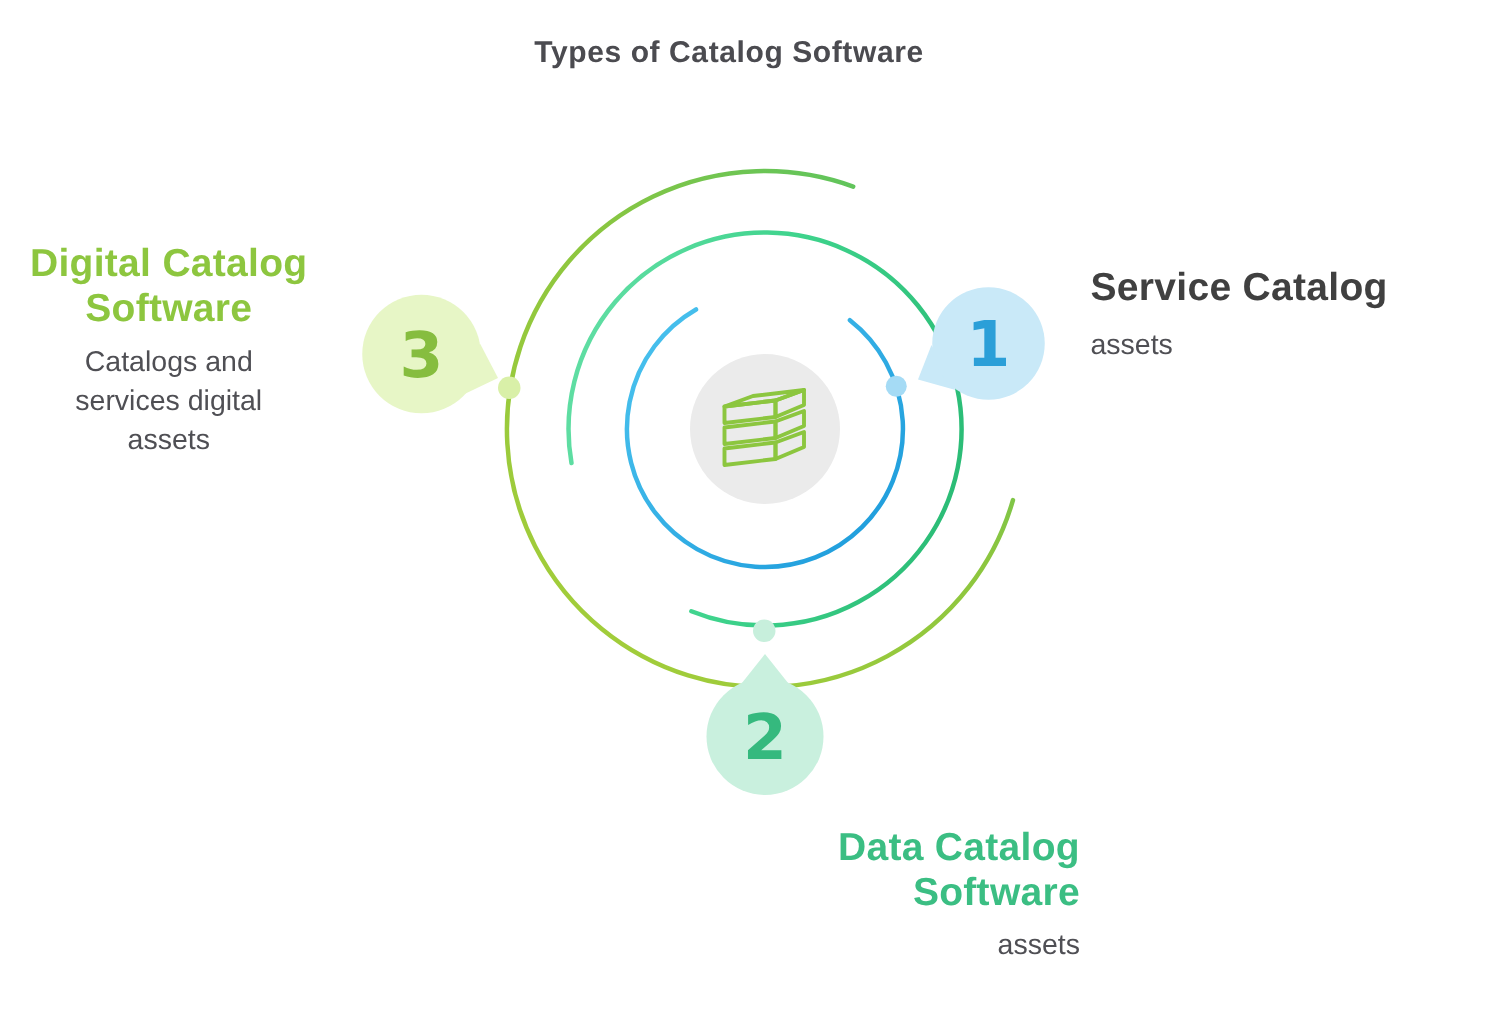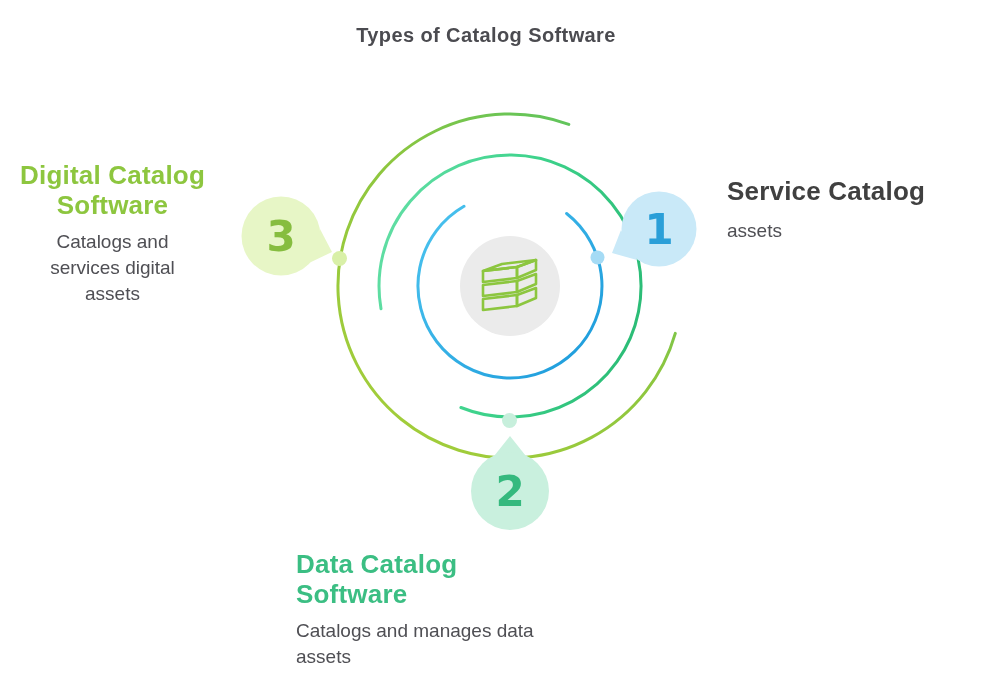--- a/index.html
+++ b/index.html
@@ -19,21 +19,21 @@
   .label-heading { font-weight:bold; font-size:26px; line-height:30px; letter-spacing:.2px; }
   .label-desc { margin-top:9px; font-size:19px; line-height:26px; color:#4F4F54; }
 
   .label-digital { left:10px; top:160px; width:205px; text-align:center; }
   .label-digital .label-heading { color:#8DC63F; }
 
   .label-service { left:727px; top:176px; width:240px; text-align:left; }
   .label-service .label-heading { color:#404040; }
   .label-service .label-desc { margin-top:12px; }
 
-  .label-data { left:296px; top:549px; width:400px; text-align:left; }
+  .label-data { left:320px; top:549px; width:400px; text-align:right; }
   .label-data .label-heading { color:#3BBE83; }
 
   .bubble-number {
     font-family:"DejaVu Sans", sans-serif;
     font-weight:bold; font-size:42px;
   }
 </style>
 </head>
 <body>
 
@@ -120,18 +120,17 @@
       <div>assets</div>
     </div>
   </div>
 
   <div class="label-block label-data">
     <div class="label-heading">
       <div>Data Catalog</div>
       <div>Software</div>
     </div>
     <div class="label-desc">
-      <div>Catalogs and manages data</div>
       <div>assets</div>
     </div>
   </div>
 
 </div>
 
 </body></html>

